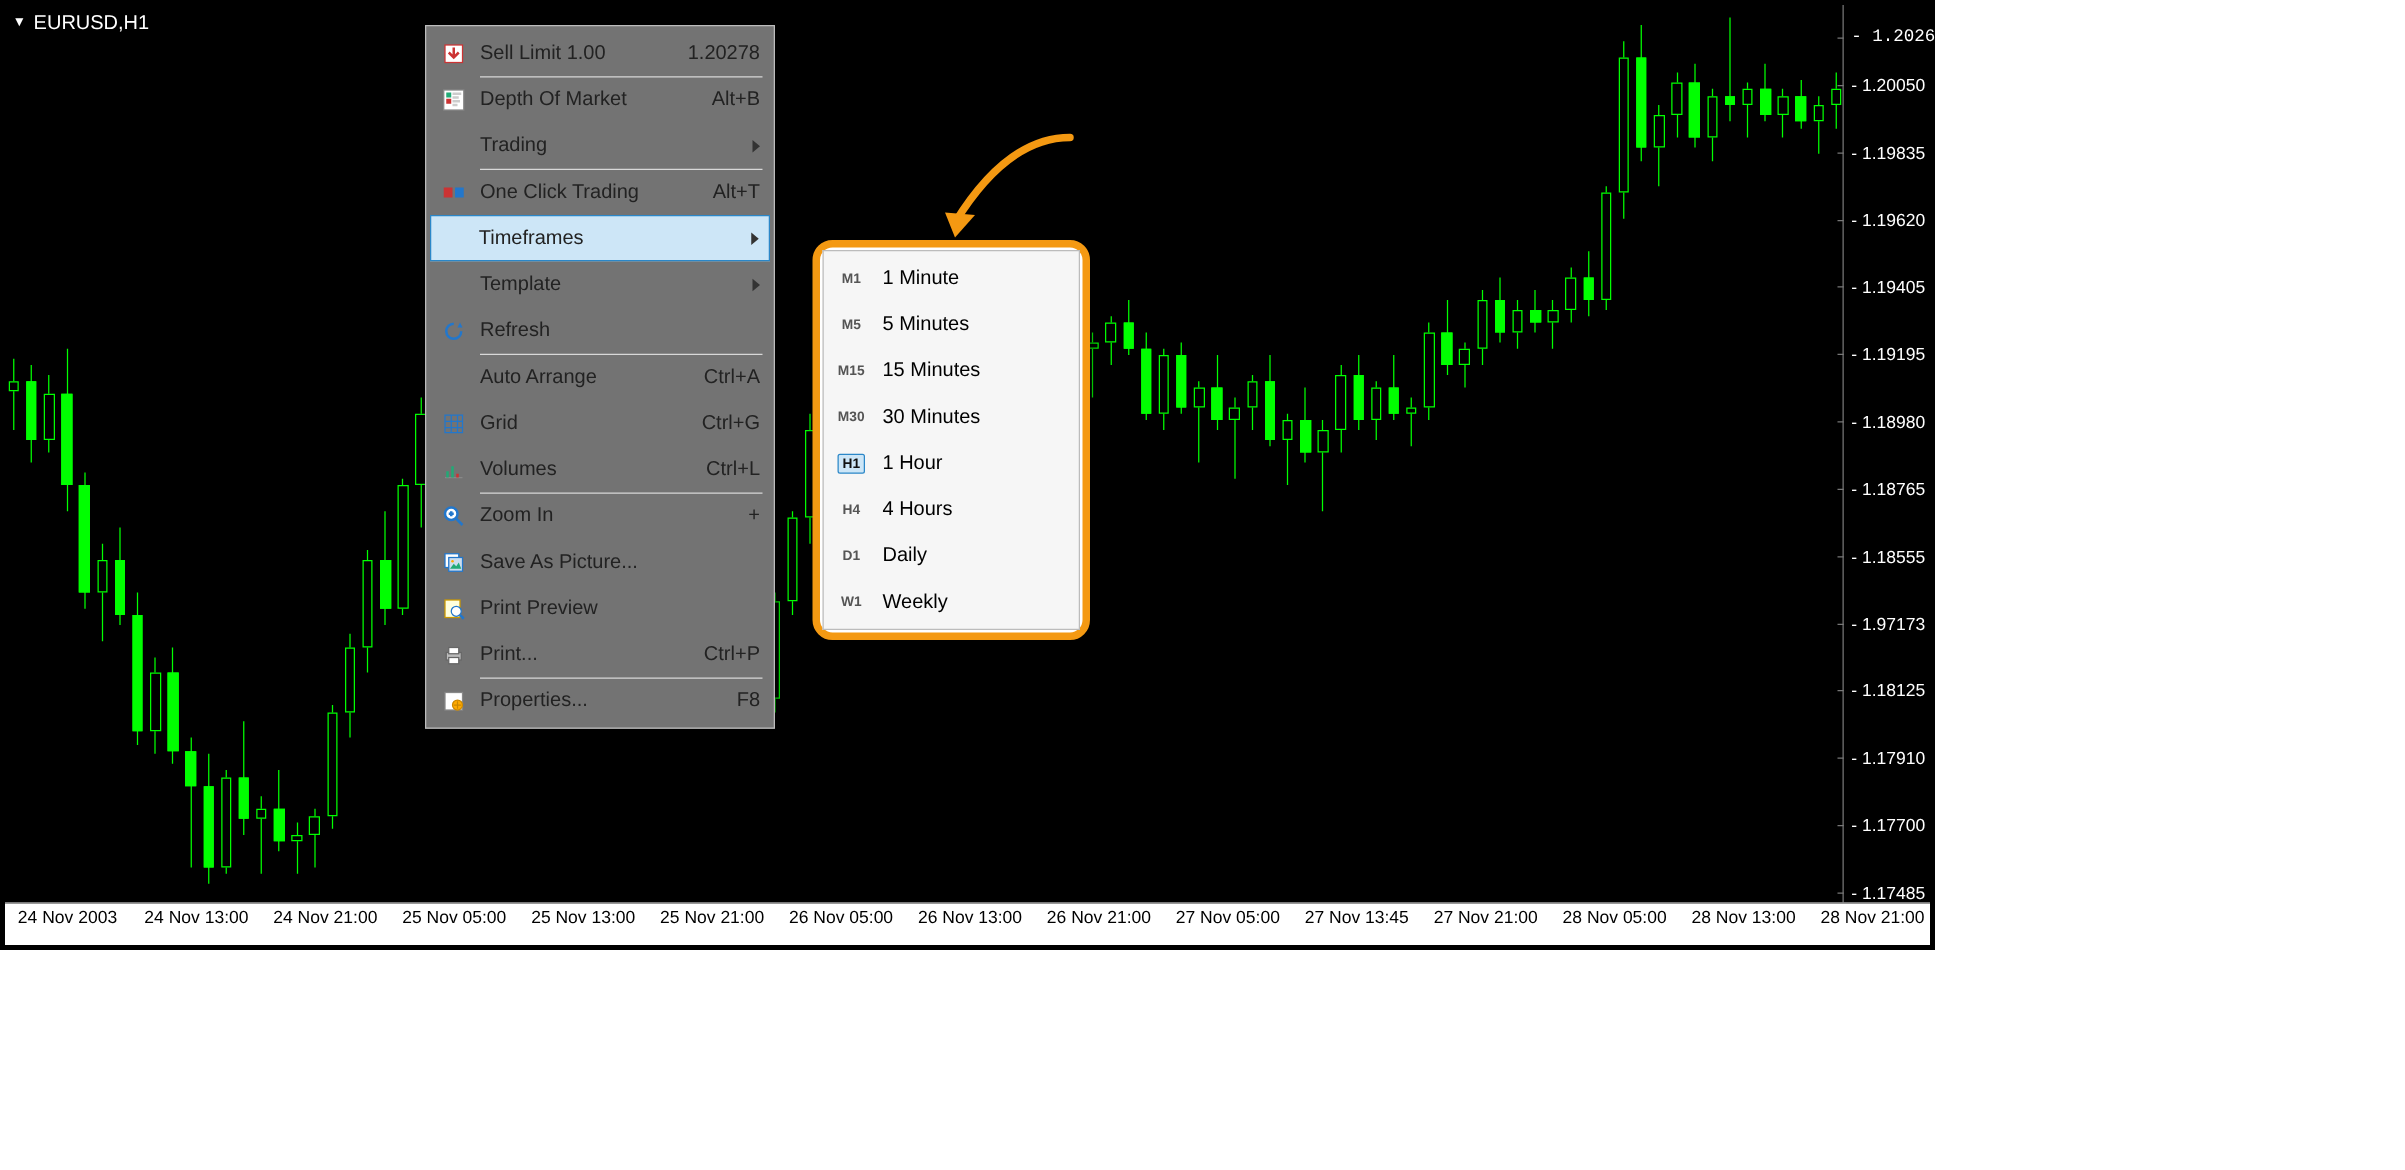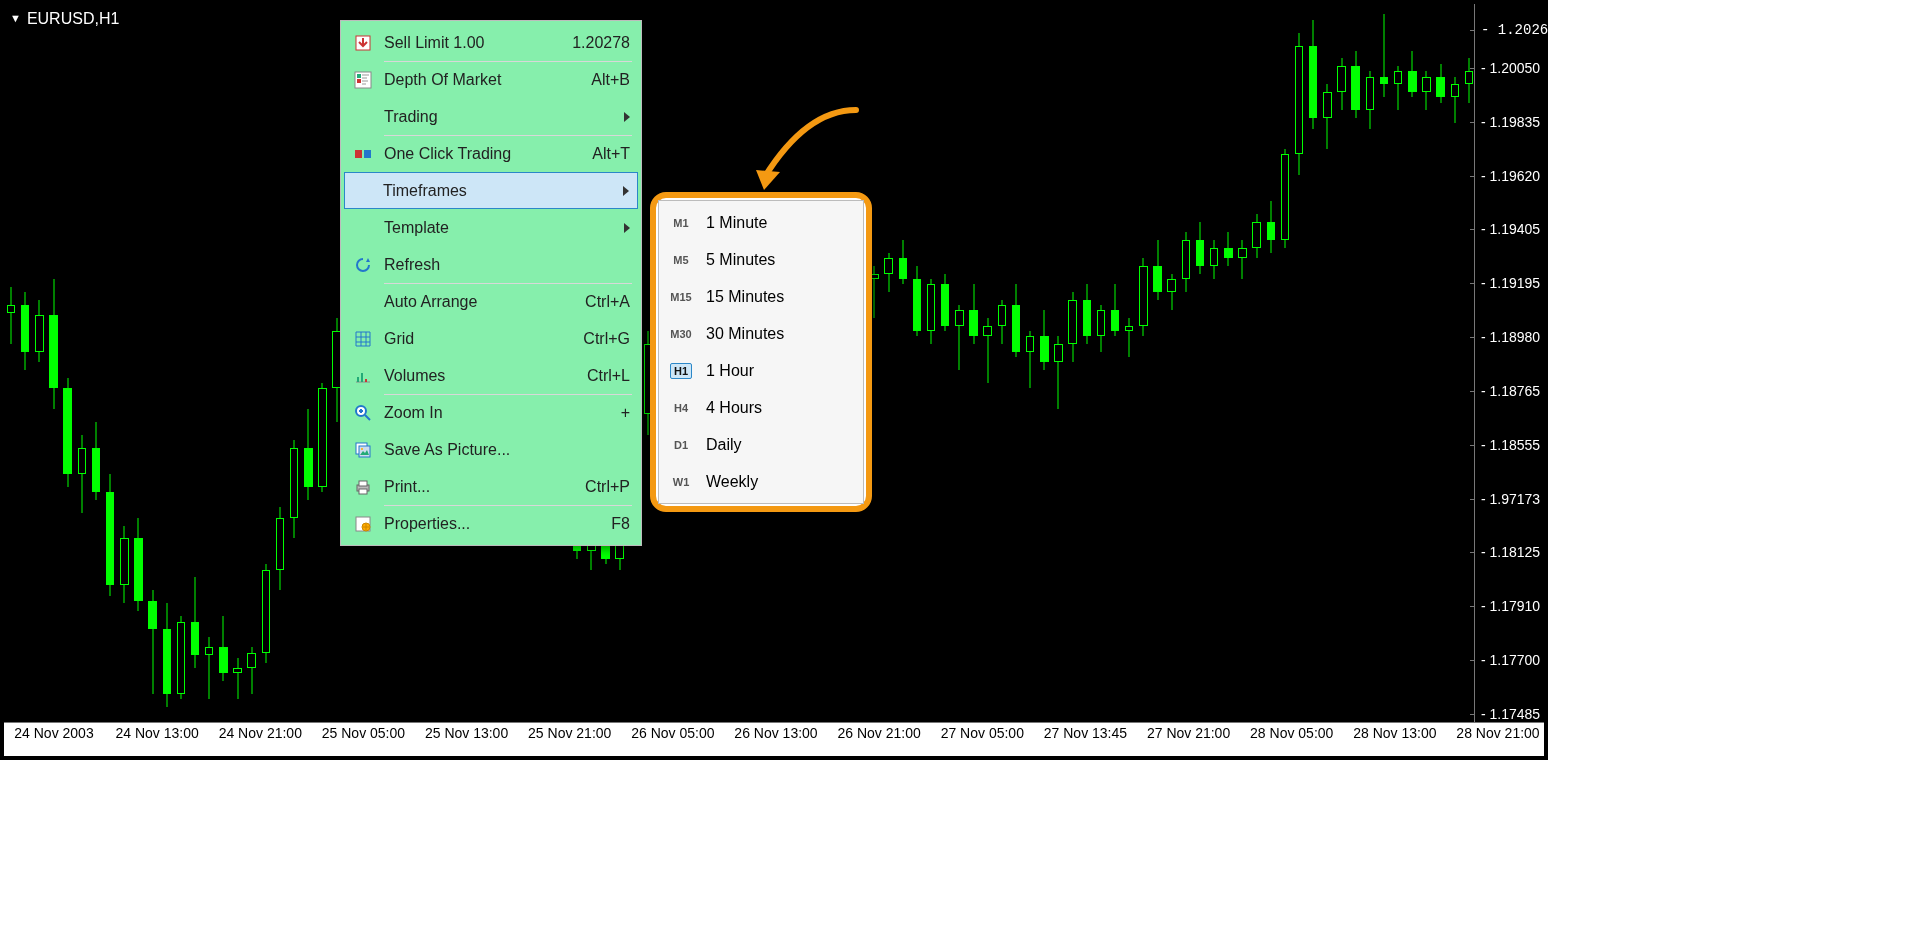--- a/index.html
+++ b/index.html
@@ -14,21 +14,21 @@
   .x-axis { position: absolute; left: 2px; right: 2px; bottom: 2px; height: 34px; border-top: 1px solid #777; background: #fff; color:#000; font-size: 14px; white-space: nowrap; display:flex; align-items:center;}
   .x-tick { position: absolute; top: 2px; transform: translateX(-50%); }
   .top-marker { position:absolute; top:2px; left:50%; transform:translateX(-50%); width:0; height:0; border-left:12px solid transparent; border-right:12px solid transparent; border-top:10px solid #888;}
   .candle { position:absolute; }
   .candle .wick { position:absolute; left:50%; width:1px; background:#0f0; transform:translateX(-50%);}
   .candle .body { position:absolute; left:0; right:0; }
   .candle.up .body { background:#000; border:1px solid #0f0;}
   .candle.down .body { background:#0f0; border:1px solid #0f0;}
   .candle.down .wick { background:#0f0;}
   
-  .ctx { position:absolute; left:340px; top:20px; width:302px; background:#86efac; border:1px solid #bcbcbc; box-shadow: 3px 3px 8px rgba(0,0,0,.4); padding:3px; font-size:16px; color:#222;}
+  .ctx { position:absolute; left:340px; top:20px; width:280px; background:#737373; border:1px solid #bcbcbc; box-shadow: 3px 3px 8px rgba(0,0,0,.4); padding:3px; font-size:16px; color:#222;}
   .ctx .row { display:flex; align-items:center; height:37px; padding:0 8px 0 0; position:relative;}
   .ctx .row.sep::after{ content:""; position:absolute; left:40px; right:6px; bottom:-1px; height:1px; background:#d8d8d8;}
   .ctx .gutter{ width:38px; display:flex; align-items:center; justify-content:center; flex-shrink:0;}
   .ctx .label{ flex:1; padding-left:2px;}
   .ctx .accel{ color:#222; padding-left:8px;}
   .ctx .arrow{ width:0;height:0;border-top:5px solid transparent;border-bottom:5px solid transparent;border-left:6px solid #333;}
   .ctx .row.hl{ background:#cde6f7; border:1px solid #2b87c8; height:37px;}
   .ctx .row.hl .gutter{ width:36px;}
   
   .submenu-wrap{ position:absolute; left:650px; top:192px; border:6px solid #f49912; border-radius:16px; background:#fff; padding:2px; box-shadow: 3px 3px 10px rgba(0,0,0,.4);}
@@ -601,20 +601,30 @@
       <div class="gutter">
         <svg xmlns="http://www.w3.org/2000/svg" width="18" height="18" viewBox="0 0 18 18">
           <rect x="2" y="2" width="11" height="11" fill="#fff" stroke="#27c"></rect>
           <rect x="5" y="5" width="11" height="11" fill="#cde" stroke="#27c"></rect>
           <circle cx="8" cy="8" r="1" fill="#fa0"></circle>
           <path d="M6 14 l3 -4 2 2 2 -3 2 5 z" fill="#2a7"></path>
         </svg>
       </div>
       <div class="label">Save As Picture...</div>
     </div>
+    <div class="row">
+      <div class="gutter">
+        <svg xmlns="http://www.w3.org/2000/svg" width="18" height="18" viewBox="0 0 18 18">
+          <rect x="2" y="2" width="12" height="14" fill="#ffd" stroke="#c90"></rect>
+          <circle cx="11" cy="11" r="4" fill="#fff" stroke="#27c"></circle>
+          <path d="M14 14 l3 3" stroke="#27c" stroke-width="2"></path>
+        </svg>
+      </div>
+      <div class="label">Print Preview</div>
+    </div>
     <div class="row sep">
       <div class="gutter">
         <svg xmlns="http://www.w3.org/2000/svg" width="18" height="18" viewBox="0 0 18 18">
           <rect x="3" y="7" width="12" height="6" fill="#bbb" stroke="#666"></rect>
           <rect x="5" y="3" width="8" height="5" fill="#fff" stroke="#666"></rect>
           <rect x="5" y="11" width="8" height="5" fill="#fff" stroke="#666"></rect>
         </svg>
       </div>
       <div class="label">Print...</div>
       <div class="accel">Ctrl+P</div>

